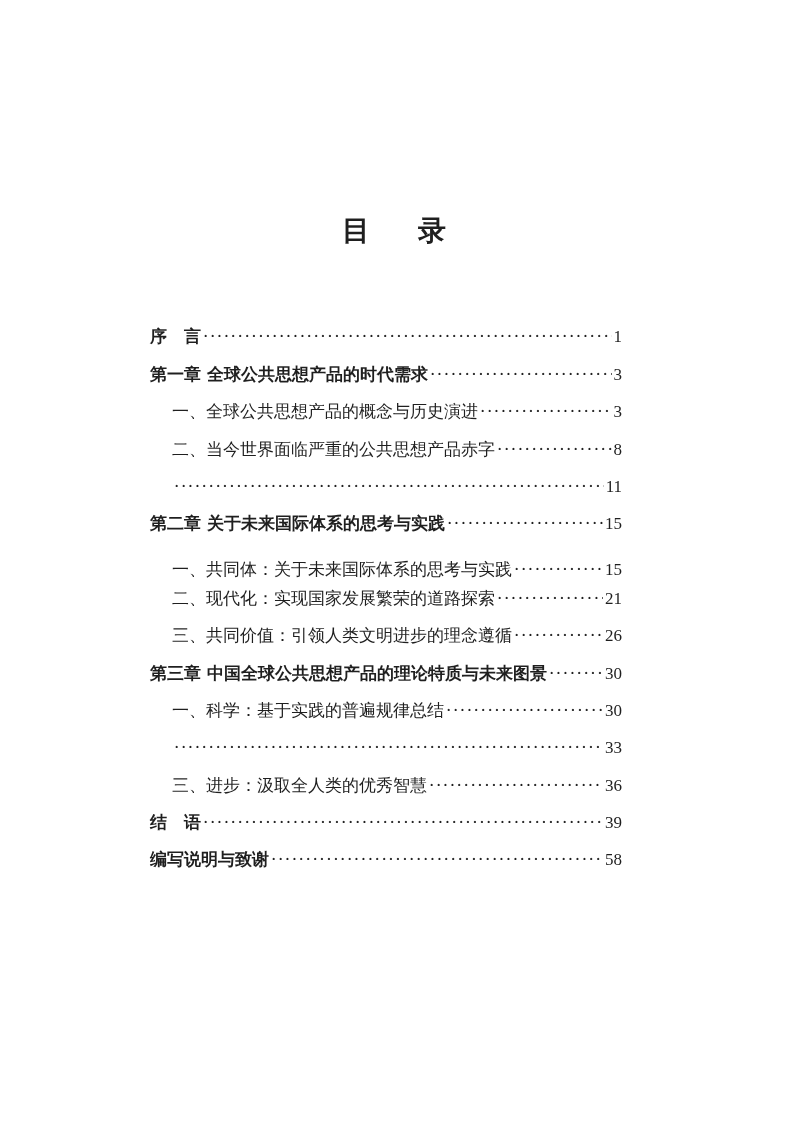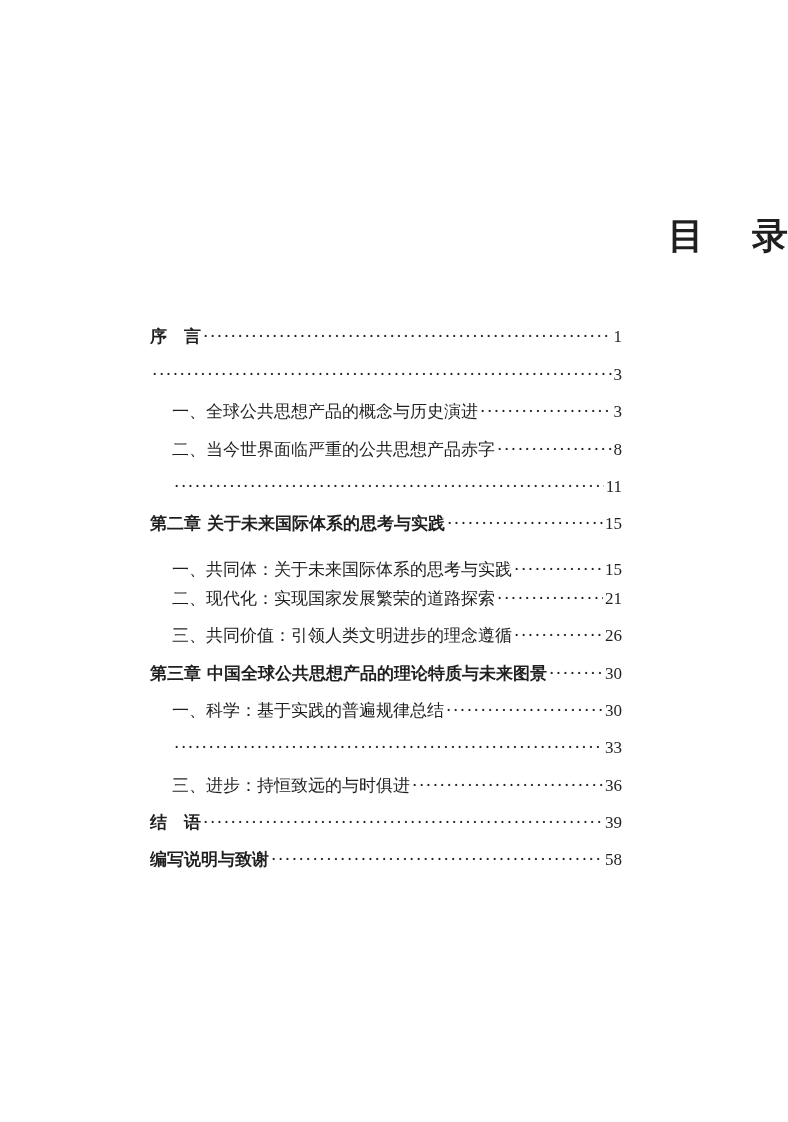--- a/index.html
+++ b/index.html
@@ -1,19 +1,19 @@
 <!DOCTYPE html>
 <html><head>
   <meta charset="utf-8">
   <style>
     html, body { margin: 0; padding: 0; background: #ffffff; }
     body { width: 788px; height: 1122px; position: relative; overflow: hidden;
       font-family: "DejaVu Sans", sans-serif; color: #1f1f1f; }
-    .title { position: absolute; top: 212px; left: 0; width: 788px; text-align: right;
-      font-family: "DejaVu Serif", serif; font-size: 36px; font-weight: bold; letter-spacing: 0; }
+    .title { position: absolute; top: 212px; left: 0; width: 788px; text-align: center;
+      font-family: "DejaVu Serif", serif; font-size: 28px; font-weight: bold; letter-spacing: 0; }
     .title span.gap { display: inline-block; width: 48px; }
     .toc { position: absolute; left: 150px; width: 472px; top: 322px; }
     .row { position: absolute; left: 0; right: 0; height: 28px; display: flex; align-items: baseline;
       font-size: 17px; line-height: 28px; white-space: nowrap; }
     .row.chapter { font-weight: bold; font-size: 17px; }
     .row.section { padding-left: 22px; }
     .row .label { flex: 0 0 auto; }
     .row .dots { flex: 1 1 auto; overflow: hidden; margin: 0 2px; color: #1f1f1f;
       font-family: "DejaVu Serif", serif; letter-spacing: 1.5px; font-weight: normal; }
     .row .dots::before { content: "························································································"; }
@@ -26,20 +26,21 @@
   <span>目</span><span class="gap"></span><span>录</span>
 </div>
 
 <div class="toc">
   <div class="row chapter" style="top:0px">
     <span class="label">序　言</span>
     <span class="dots"></span>
     <span class="page">1</span>
   </div>
   <div class="row chapter" style="top:38px">
+    <span class="label">第一章  全球公共思想产品的时代需求</span>
     <span class="dots"></span>
     <span class="page">3</span>
   </div>
   <div class="row section" style="top:75px">
     <span class="label">一、全球公共思想产品的概念与历史演进</span>
     <span class="dots"></span>
     <span class="page">3</span>
   </div>
   <div class="row section" style="top:113px">
     <span class="label">二、当今世界面临严重的公共思想产品赤字</span>
@@ -78,21 +79,21 @@
   <div class="row section" style="top:374px">
     <span class="label">一、科学：基于实践的普遍规律总结</span>
     <span class="dots"></span>
     <span class="page">30</span>
   </div>
   <div class="row section" style="top:411px">
     <span class="dots"></span>
     <span class="page">33</span>
   </div>
   <div class="row section" style="top:449px">
-    <span class="label">三、进步：持恒致远的与时俱进</span>
+    <span class="label">三、进步：汲取全人类的优秀智慧</span>
     <span class="dots"></span>
     <span class="page">36</span>
   </div>
   <div class="row chapter" style="top:486px">
     <span class="label">结　语</span>
     <span class="dots"></span>
     <span class="page">39</span>
   </div>
   <div class="row chapter" style="top:523px">
     <span class="label">编写说明与致谢</span>

